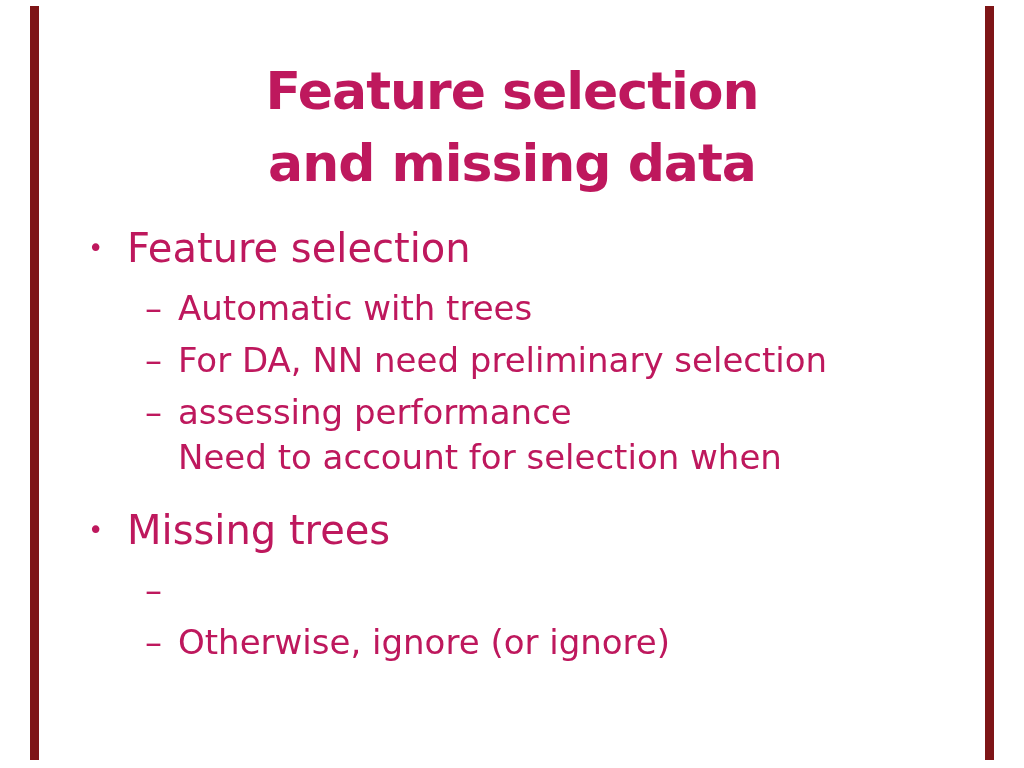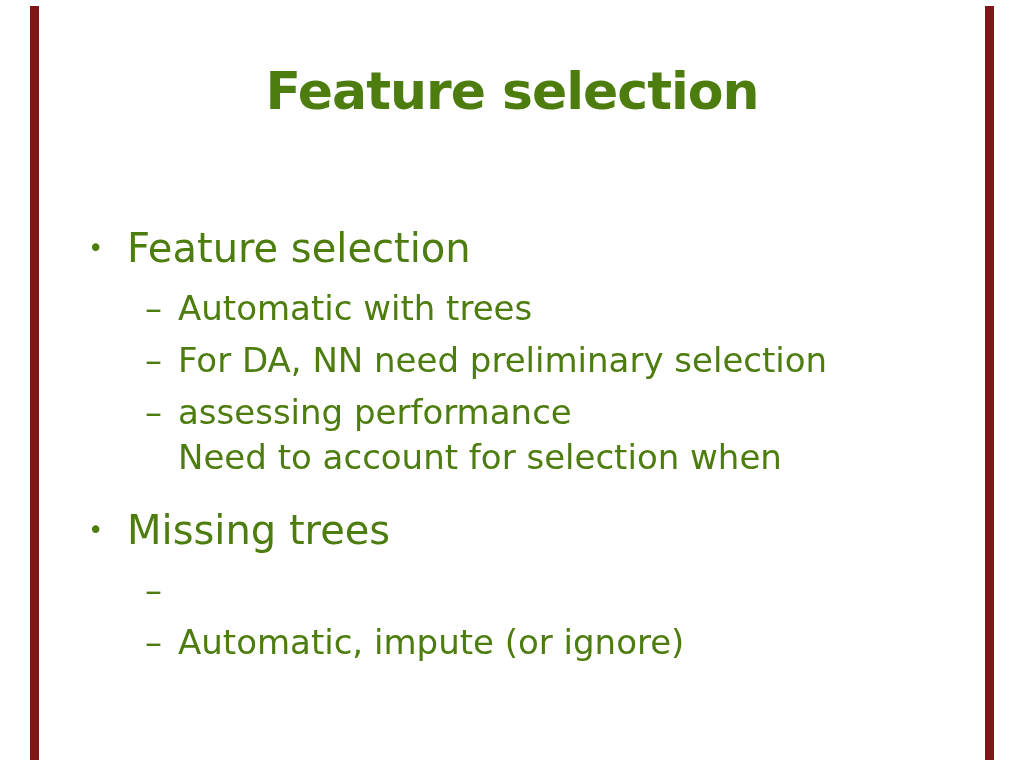--- a/index.html
+++ b/index.html
@@ -7,21 +7,21 @@
     padding: 0;
     background: #ffffff;
   }
   .slide {
     position: relative;
     width: 1024px;
     height: 768px;
     background: #ffffff;
     overflow: hidden;
     font-family: "DejaVu Sans", sans-serif;
-    color: #4d7c0f;
+    color: #be185d;
   }
   .edge-bar {
     position: absolute;
     top: 6px;
     width: 9px;
     height: 754px;
   }
   .edge-bar.left  { left: 30px; }
   .edge-bar.right { right: 30px; }
 
@@ -76,20 +76,21 @@
 </head>
 <body>
 
 <div class="slide">
 
   <div class="edge-bar left" style="background: rgb(126, 21, 23);"></div>
   <div class="edge-bar right" style="background: rgb(126, 21, 23);"></div>
 
   <div class="title">
     <div>Feature selection</div>
+    <div>and missing data</div>
   </div>
 
   <div class="content">
 
     <div class="section">
       <div class="bullet-row">
         <span class="bullet-glyph">•</span>
         <span class="bullet-label">Feature selection</span>
       </div>
       <div class="sub-row">
@@ -117,19 +118,19 @@
       <div class="bullet-row">
         <span class="bullet-glyph">•</span>
         <span class="bullet-label">Missing trees</span>
       </div>
       <div class="sub-row">
         <span class="dash-glyph">–</span>
       </div>
       <div class="sub-row">
         <span class="dash-glyph">–</span>
         <span class="sub-text">
-          <div>Automatic, impute (or ignore)</div>
+          <div>Otherwise, ignore (or ignore)</div>
         </span>
       </div>
     </div>
 
   </div>
 </div>
 
 </body></html>

